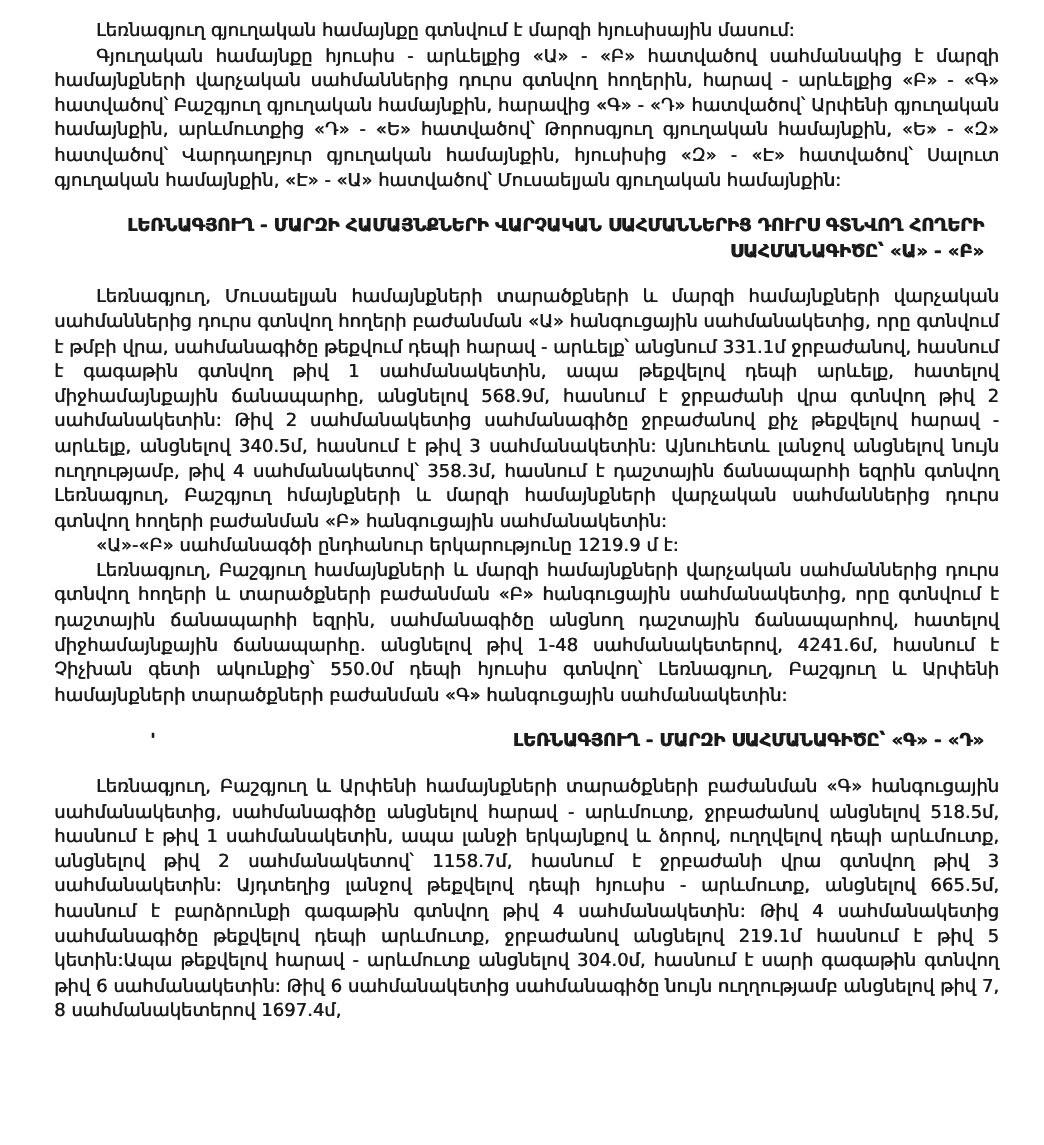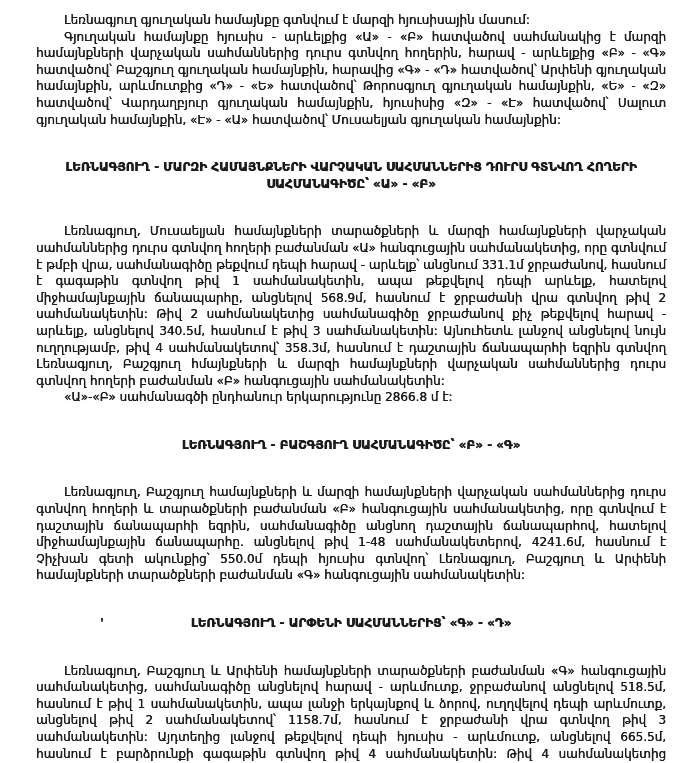--- a/index.html
+++ b/index.html
@@ -23,23 +23,23 @@
     line-height: 16.6px;
     text-align: justify;
     
     text-shadow: 0.35px 0 0 currentColor;
   }
   .para {
     margin: 0;
     text-indent: 28px;
   }
   .heading {
-    margin: 31px 10px;
+    margin: 14px 10px;
     font-weight: bold;
-    text-align: center;
+    text-align: right;
     text-indent: 0;
     text-shadow: 0.5px 0 0 currentColor;
   }
   .heading-row {
     position: relative;
   }
   .stray-mark {
     position: absolute;
     left: 64px;
     top: 0;
@@ -58,27 +58,26 @@
 
   <p class="para">Լեռնագյուղ գյուղական համայնքը գտնվում է մարզի հյուսիսային մասում:</p>
 
 
   <p class="para">Գյուղական համայնքը հյուսիս - արևելքից «Ա» - «Բ» հատվածով սահմանակից է մարզի համայնքների վարչական սահմաններից դուրս գտնվող հողերին, հարավ - արևելքից «Բ» - «Գ» հատվածով՝ Բաշգյուղ գյուղական համայնքին, հարավից «Գ» - «Դ» հատվածով՝ Արփենի գյուղական համայնքին, արևմուտքից «Դ» - «Ե» հատվածով՝ Թորոսգյուղ գյուղական համայնքին,  «Ե» - «Զ» հատվածով՝ Վարդաղբյուր գյուղական համայնքին, հյուսիսից «Զ» - «Է» հատվածով՝ Սալուտ գյուղական համայնքին, «Է» - «Ա» հատվածով՝ Մուսաելյան  գյուղական համայնքին:</p>
 
   <p class="para heading">ԼԵՌՆԱԳՅՈՒՂ - ՄԱՐԶԻ ՀԱՄԱՅՆՔՆԵՐԻ ՎԱՐՉԱԿԱՆ ՍԱՀՄԱՆՆԵՐԻՑ ԴՈՒՐՍ ԳՏՆՎՈՂ ՀՈՂԵՐԻ ՍԱՀՄԱՆԱԳԻԾԸ՝ «Ա» - «Բ»</p>
 
   <p class="para">Լեռնագյուղ, Մուսաելյան համայնքների տարածքների և մարզի համայնքների վարչական սահմաններից դուրս գտնվող հողերի բաժանման «Ա» հանգուցային սահմանակետից, որը գտնվում է թմբի վրա, սահմանագիծը թեքվում  դեպի հարավ - արևելք՝ անցնում 331.1մ ջրբաժանով, հասնում է գագաթին գտնվող թիվ 1 սահմանակետին, ապա թեքվելով դեպի արևելք, հատելով միջհամայնքային ճանապարհը, անցնելով 568.9մ, հասնում է ջրբաժանի վրա գտնվող թիվ 2 սահմանակետին: Թիվ 2 սահմանակետից  սահմանագիծը ջրբաժանով քիչ թեքվելով հարավ - արևելք, անցնելով 340.5մ, հասնում է թիվ 3 սահմանակետին: Այնուհետև լանջով անցնելով նույն ուղղությամբ, թիվ 4 սահմանակետով՝ 358.3մ, հասնում է դաշտային ճանապարհի եզրին գտնվող Լեռնագյուղ, Բաշգյուղ հմայնքների  և մարզի համայնքների վարչական սահմաններից դուրս գտնվող հողերի  բաժանման «Բ» հանգուցային սահմանակետին:</p>
 
-  <p class="para totals">«Ա»-«Բ» սահմանագծի ընդհանուր երկարությունը 2866.8 մ է:</p>
+  <p class="para totals">«Ա»-«Բ» սահմանագծի ընդհանուր երկարությունը 1219.9 մ է:</p>
 
-  <p class="para heading">ԼԵՌՆԱԳՅՈՒՂ - ԲԱՇԳՅՈՒՂ ՍԱՀՄԱՆԱԳԻԾԸ՝ «Բ» - «Գ»</p>
 
   <p class="para">Լեռնագյուղ, Բաշգյուղ համայնքների և մարզի համայնքների վարչական սահմաններից դուրս գտնվող հողերի և տարածքների բաժանման «Բ» հանգուցային սահմանակետից, որը գտնվում է դաշտային ճանապարհի եզրին, սահմանագիծը անցնող դաշտային ճանապարհով, հատելով միջհամայնքային ճանապարհը. անցնելով թիվ 1-48 սահմանակետերով, 4241.6մ, հասնում է Չիչխան գետի ակունքից՝ 550.0մ դեպի հյուսիս գտնվող՝ Լեռնագյուղ, Բաշգյուղ և Արփենի համայնքների տարածքների բաժանման «Գ» հանգուցային սահմանակետին:</p>
 
 
   <div class="heading-row">
     <span class="stray-mark">'</span>
-    <p class="para heading">ԼԵՌՆԱԳՅՈՒՂ - ԱՐՓԵՆԻ ՍԱՀՄԱՆՆԵՐԻՑ՝ «Գ» - «Դ»</p>
+    <p class="para heading">ԼԵՌՆԱԳՅՈՒՂ - ՄԱՐԶԻ ՍԱՀՄԱՆԱԳԻԾԸ՝ «Գ» - «Դ»</p>
   </div>
 
   <p class="para">Լեռնագյուղ, Բաշգյուղ և Արփենի համայնքների տարածքների բաժանման «Գ» հանգուցային սահմանակետից, սահմանագիծը անցնելով հարավ - արևմուտք, ջրբաժանով անցնելով 518.5մ, հասնում է թիվ 1 սահմանակետին, ապա լանջի երկայնքով և ձորով, ուղղվելով դեպի արևմուտք, անցնելով թիվ 2 սահմանակետով՝ 1158.7մ, հասնում է ջրբաժանի վրա գտնվող թիվ 3 սահմանակետին: Այդտեղից լանջով թեքվելով դեպի հյուսիս - արևմուտք, անցնելով 665.5մ, հասնում է բարձրունքի գագաթին գտնվող թիվ 4 սահմանակետին: Թիվ 4 սահմանակետից սահմանագիծը թեքվելով դեպի արևմուտք, ջրբաժանով անցնելով 219.1մ հասնում է թիվ 5 կետին:Ապա թեքվելով հարավ - արևմուտք անցնելով 304.0մ, հասնում է սարի գագաթին գտնվող թիվ 6 սահմանակետին: Թիվ 6 սահմանակետից սահմանագիծը նույն ուղղությամբ անցնելով թիվ 7, 8 սահմանակետերով 1697.4մ,</p>
 
 </div>
 
 </body></html>

